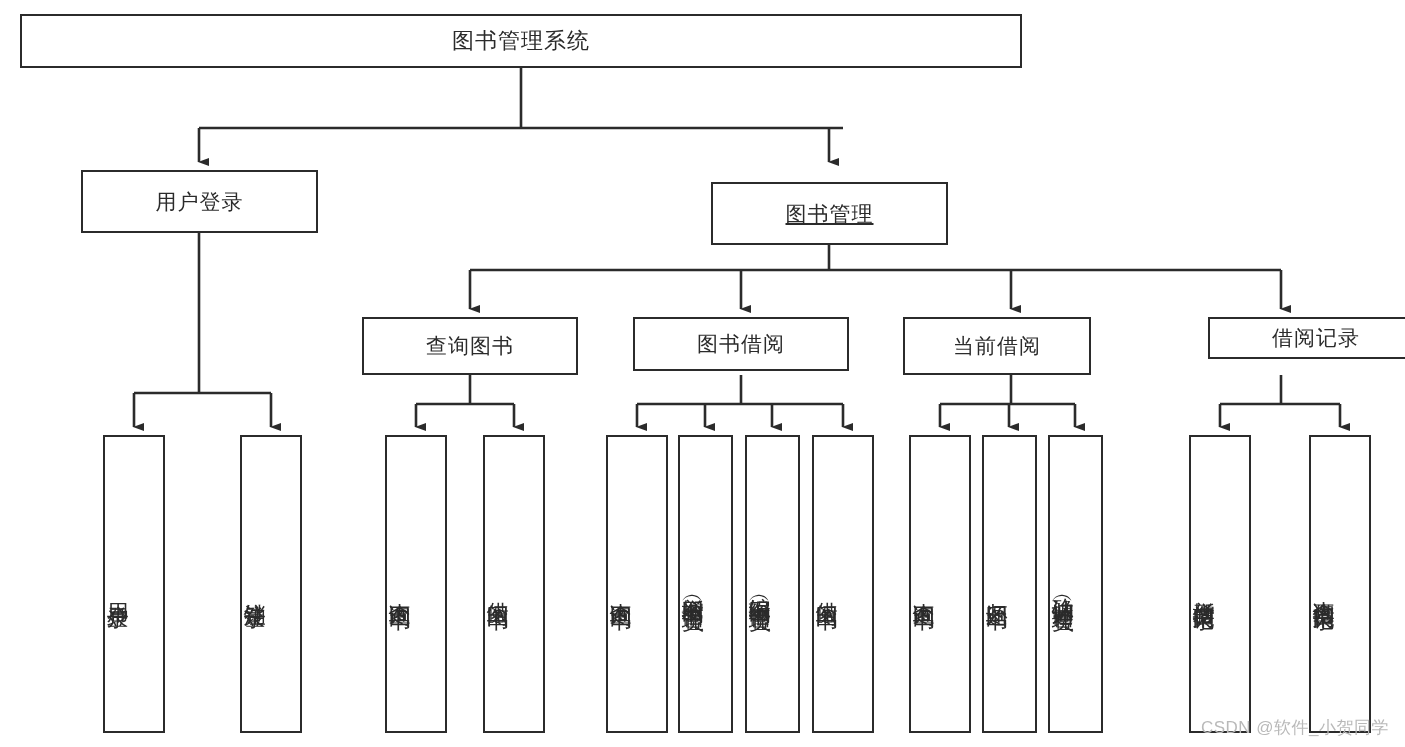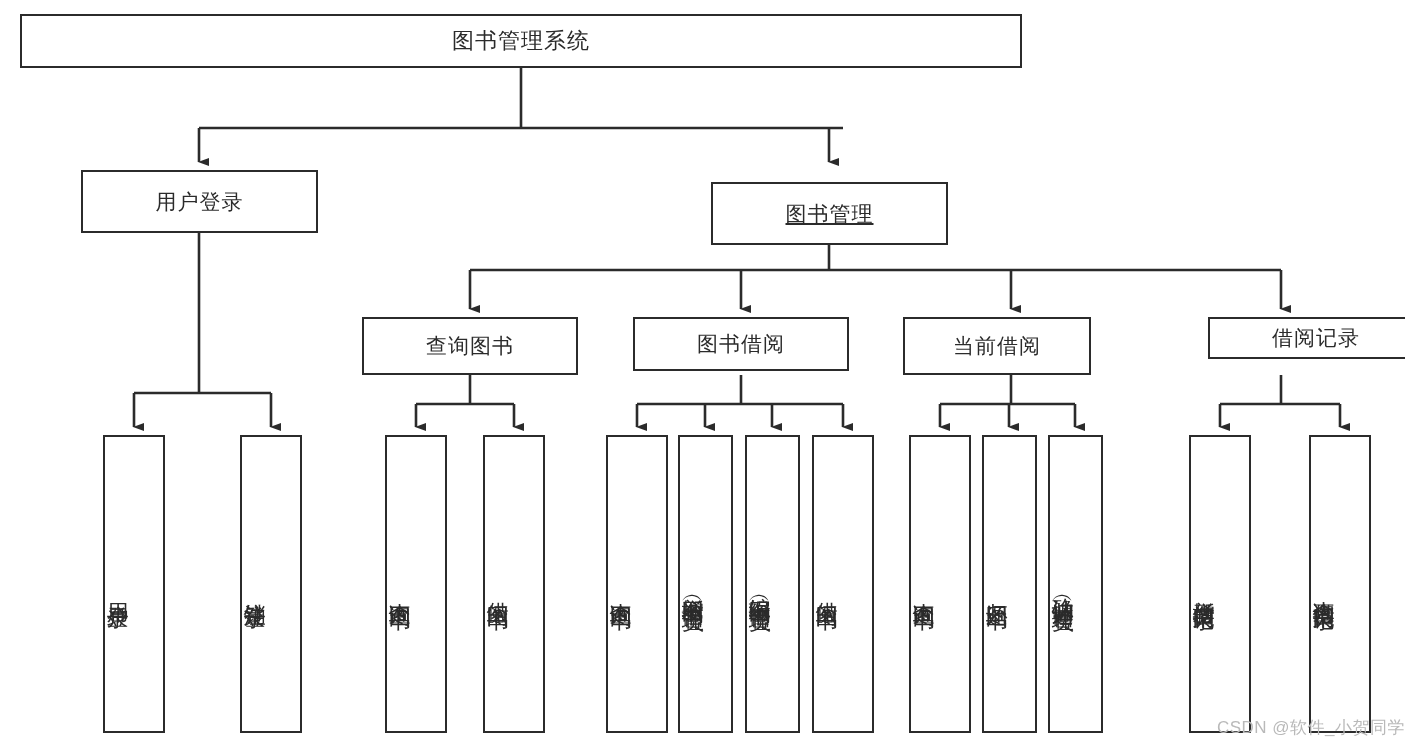--- a/index.html
+++ b/index.html
@@ -52,21 +52,21 @@
     writing-mode: vertical-rl;
     text-orientation: upright;
     font-size: 22px;
     line-height: 1.12;
     letter-spacing: 2px;
     white-space: nowrap;
     text-align: left;
   }
   .watermark {
     position: absolute;
-    right: 0;
+    right: 16px;
     bottom: 8px;
     font-size: 17px;
     color: #b9b9b9;
     z-index: 5;
     white-space: nowrap;
     letter-spacing: 0.5px;
   }
 </style>
 </head>
 <body>

